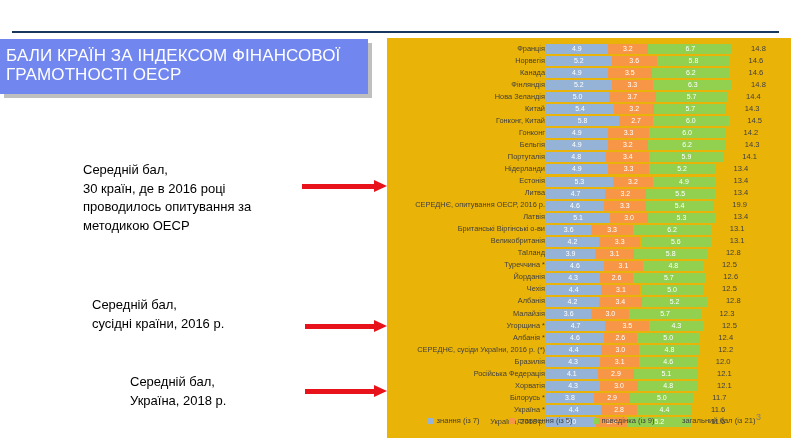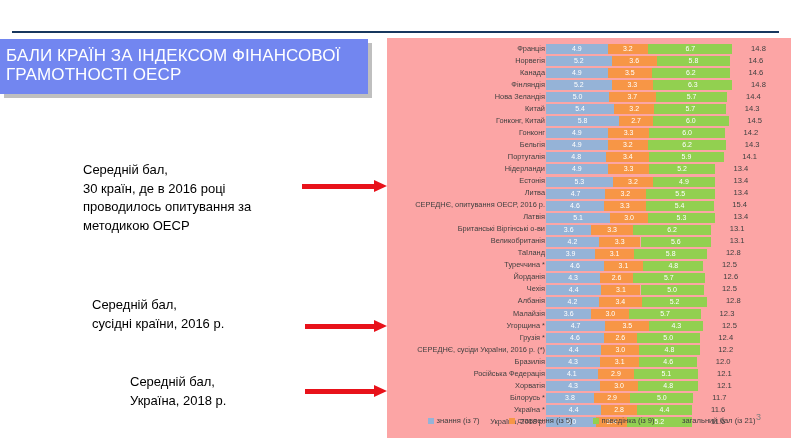--- a/index.html
+++ b/index.html
@@ -99,21 +99,21 @@
   #arrow-2 .head { left: 69px; }
   #arrow-3 { left: 305px; top: 385px; width: 82px; }
   #arrow-3 .shaft { width: 69px; }
   #arrow-3 .head { left: 69px; }
 
   
   #chart-panel {
     position: absolute;
     left: 387px; top: 38px;
     width: 404px; height: 400px;
-    background: #fca5a5;
+    background: #eab308;
   }
 
   #chart-rows {
     position: absolute;
     left: 0; top: 5px;
     width: 404px;
   }
   .chart-row {
     position: relative;
     height: 12.05px;
@@ -348,21 +348,21 @@
         </div>
         <div class="row-total" style="left: 333.84px;">13.4</div>
       </div>
       <div class="chart-row">
         <div class="row-label">СЕРЕДНЄ, опитування ОЕСР, 2016 р.</div>
         <div class="row-bars" style="width: 167.58px;">
           <div class="seg seg-knowledge" style="left: 0px; width: 57.96px;">4.6</div>
           <div class="seg seg-attitude" style="left: 57.96px; width: 41.58px;">3.3</div>
           <div class="seg seg-behaviour" style="left: 99.54px; width: 68.04px;">5.4</div>
         </div>
-        <div class="row-total" style="left: 332.58px;">15.4</div>
+        <div class="row-total" style="left: 332.58px;">19.9</div>
       </div>
       <div class="chart-row">
         <div class="row-label">Латвія</div>
         <div class="row-bars" style="width: 168.84px;">
           <div class="seg seg-knowledge" style="left: 0px; width: 64.26px;">5.1</div>
           <div class="seg seg-attitude" style="left: 64.26px; width: 37.8px;">3.0</div>
           <div class="seg seg-behaviour" style="left: 102.06px; width: 66.78px;">5.3</div>
         </div>
         <div class="row-total" style="left: 333.84px;">13.4</div>
       </div>
@@ -441,21 +441,21 @@
       <div class="chart-row">
         <div class="row-label">Угорщина *</div>
         <div class="row-bars" style="width: 157.5px;">
           <div class="seg seg-knowledge" style="left: 0px; width: 59.22px;">4.7</div>
           <div class="seg seg-attitude" style="left: 59.22px; width: 44.1px;">3.5</div>
           <div class="seg seg-behaviour" style="left: 103.32px; width: 54.18px;">4.3</div>
         </div>
         <div class="row-total" style="left: 322.5px;">12.5</div>
       </div>
       <div class="chart-row">
-        <div class="row-label">Грузія *</div>
+        <div class="row-label">Албанія *</div>
         <div class="row-bars" style="width: 153.72px;">
           <div class="seg seg-knowledge" style="left: 0px; width: 57.96px;">4.6</div>
           <div class="seg seg-attitude" style="left: 57.96px; width: 32.76px;">2.6</div>
           <div class="seg seg-behaviour" style="left: 90.72px; width: 63px;">5.0</div>
         </div>
         <div class="row-total" style="left: 318.72px;">12.4</div>
       </div>
       <div class="chart-row">
         <div class="row-label">СЕРЕДНЄ, сусіди України, 2016 р. (*)</div>
         <div class="row-bars" style="width: 153.72px;">

